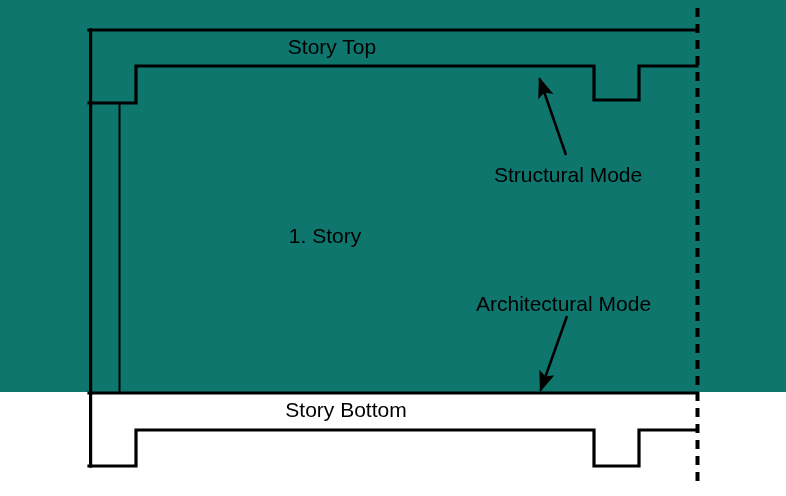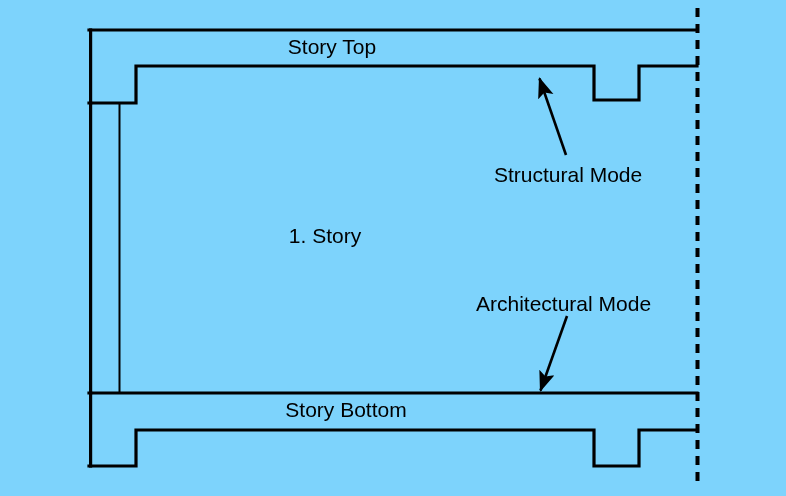--- a/index.html
+++ b/index.html
@@ -9,22 +9,22 @@
   }
   body {
     width: 786px;
     height: 496px;
     overflow: hidden;
     font-family: "Liberation Sans", sans-serif;
   }
   #diagram-root {
     position: relative;
     width: 786px;
-    height: 496px;
-    background: #7dd3fc;
+    height: 392px;
+    background: #0f766e;
   }
   #diagram-svg {
     position: absolute;
     left: 0;
     top: 0;
     width: 786px;
     height: 496px;
   }
   .dgm-label {
     font-family: "Liberation Sans", sans-serif;

